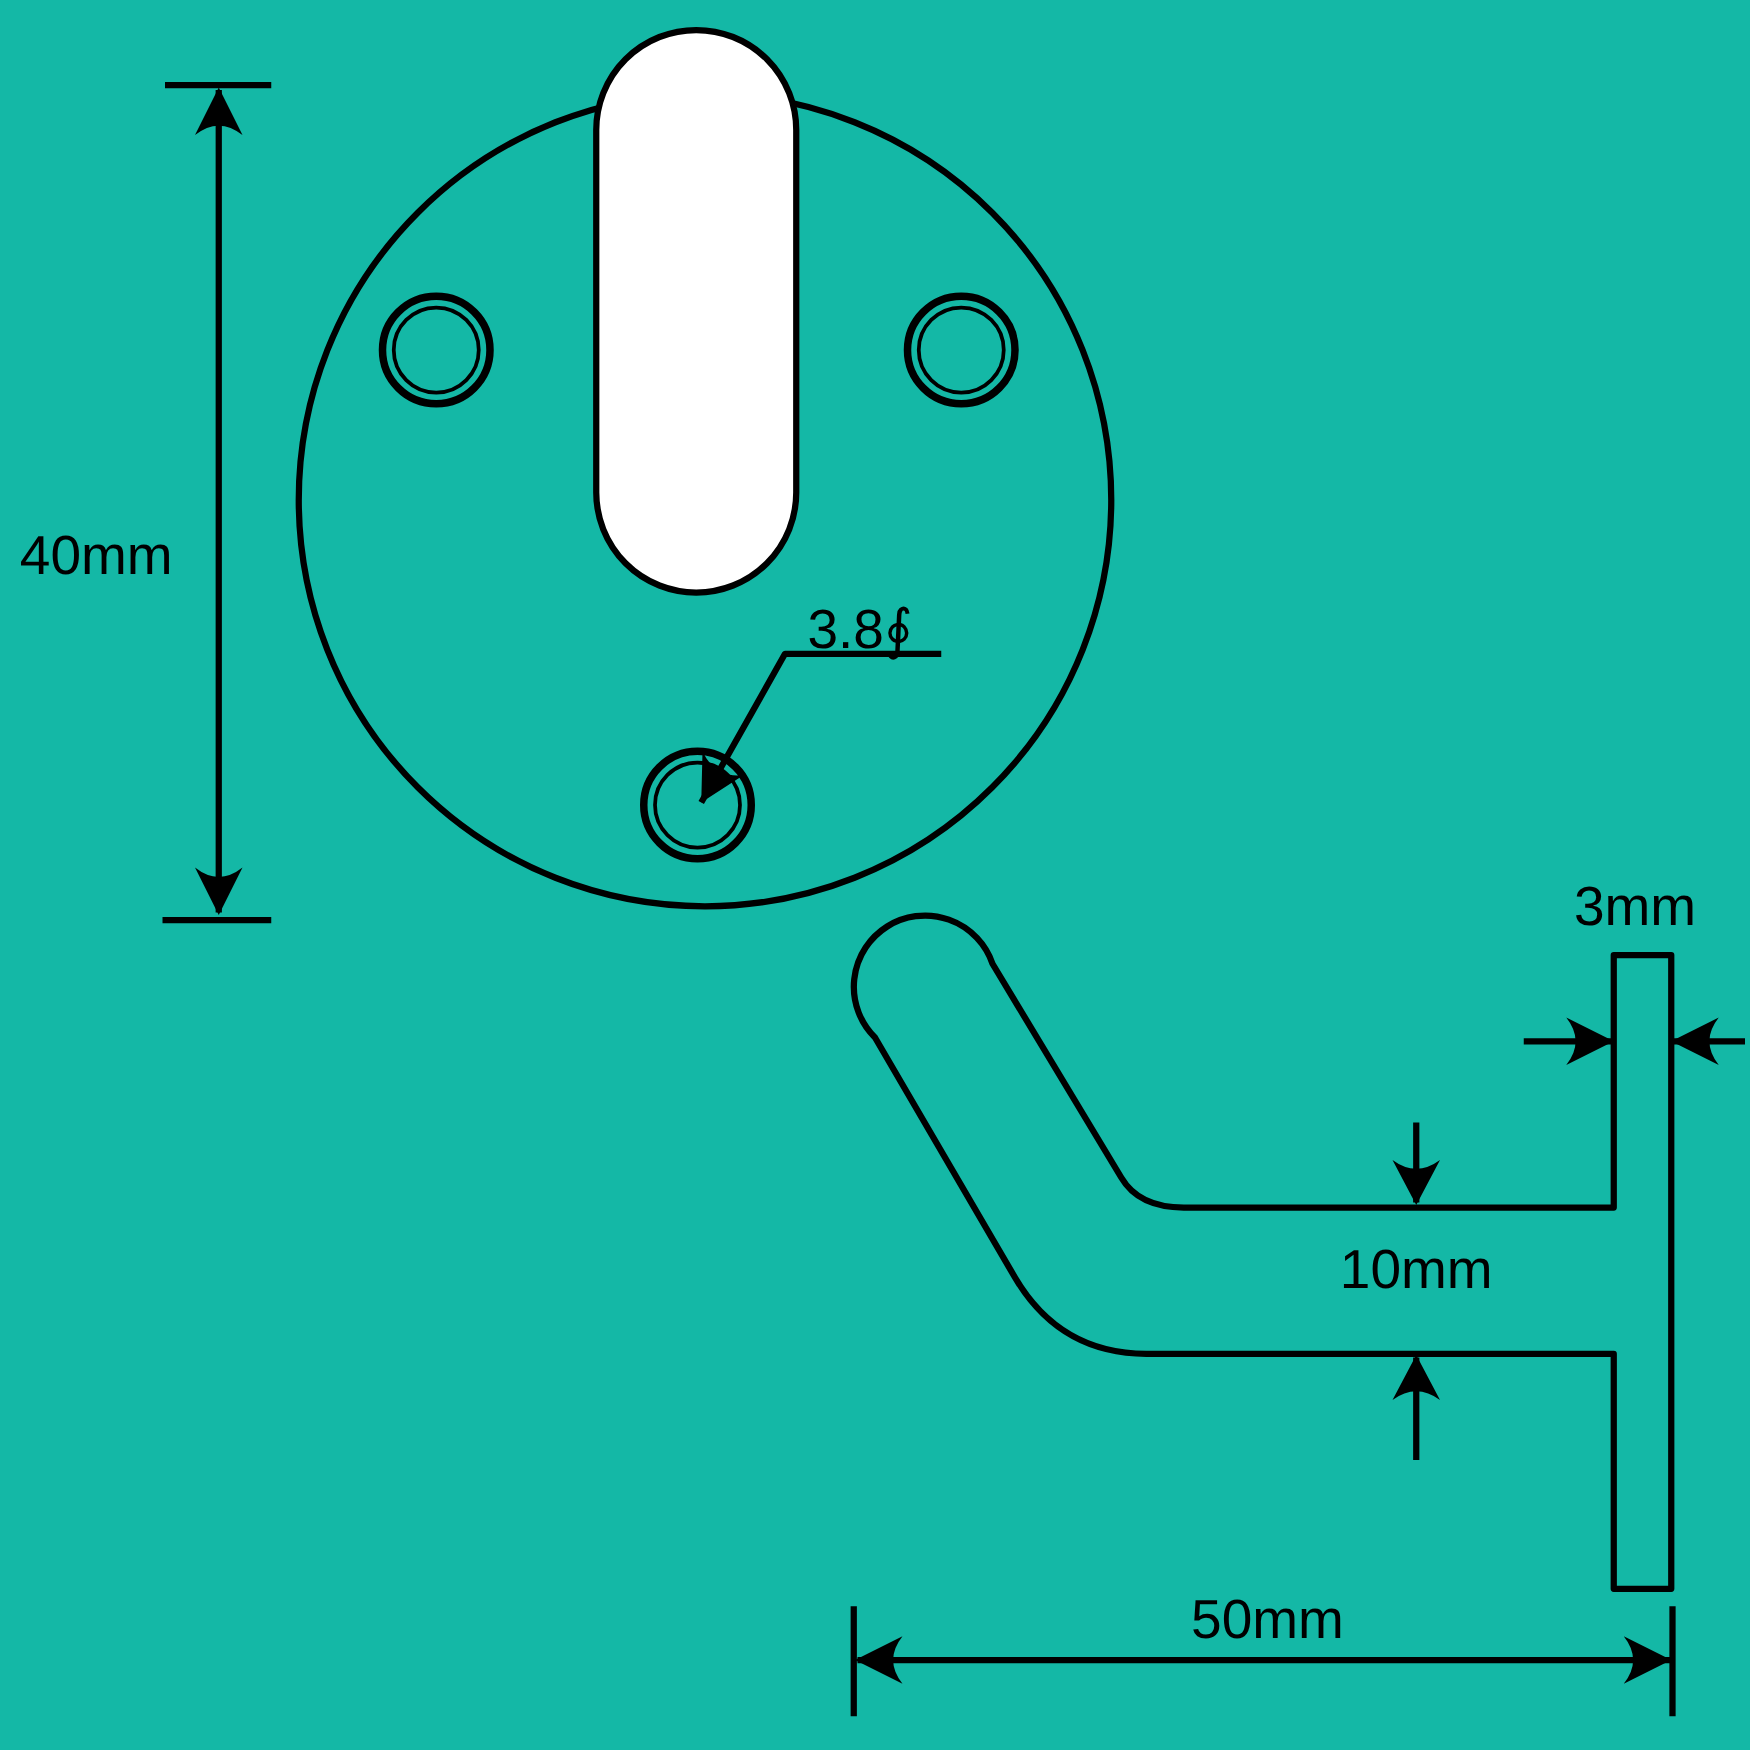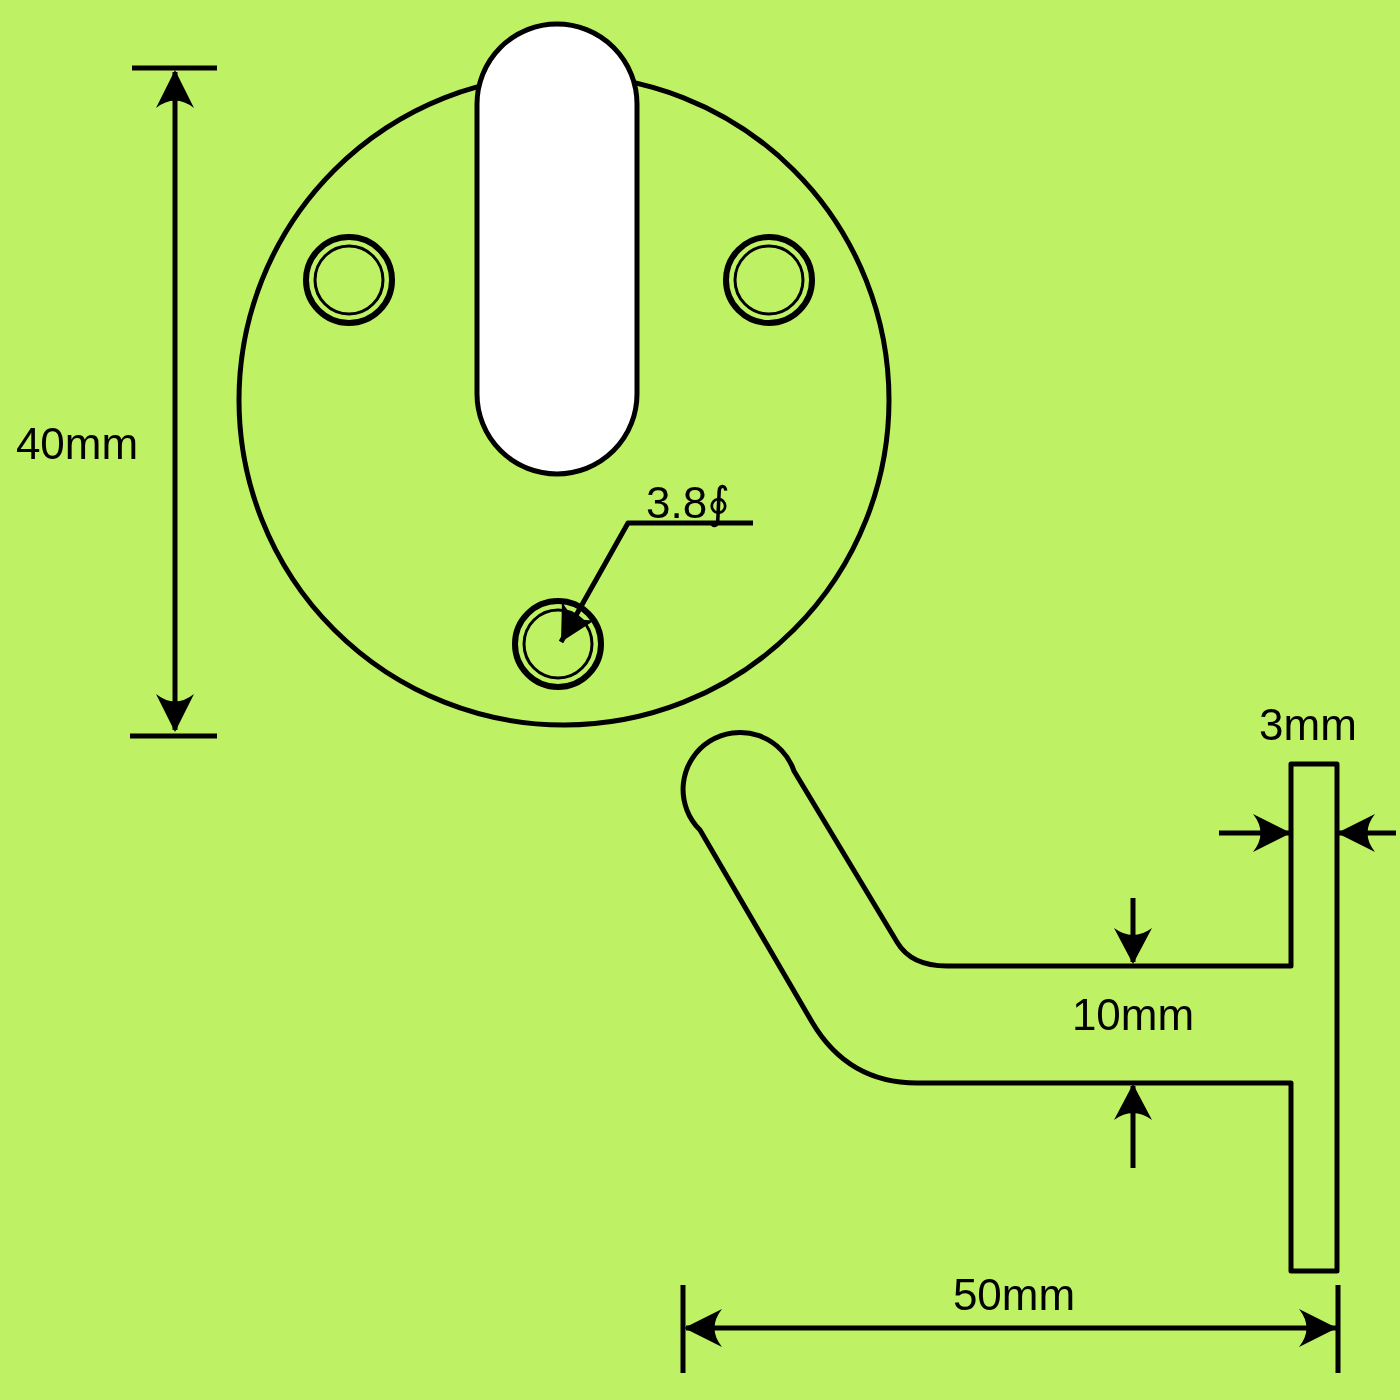--- a/index.html
+++ b/index.html
@@ -4,21 +4,21 @@
 <style>
   html, body {
     margin: 0;
     padding: 0;
     background: #ffffff;
   }
   .canvas {
     position: relative;
     width: 1400px;
     height: 1400px;
-    background: #bef264;
+    background: #14b8a6;
     overflow: hidden;
   }
   svg {
     display: block;
   }
   .dim-label {
     font-family: "Liberation Sans", "DejaVu Sans", sans-serif;
     font-size: 44px;
     fill: #000000;
   }

